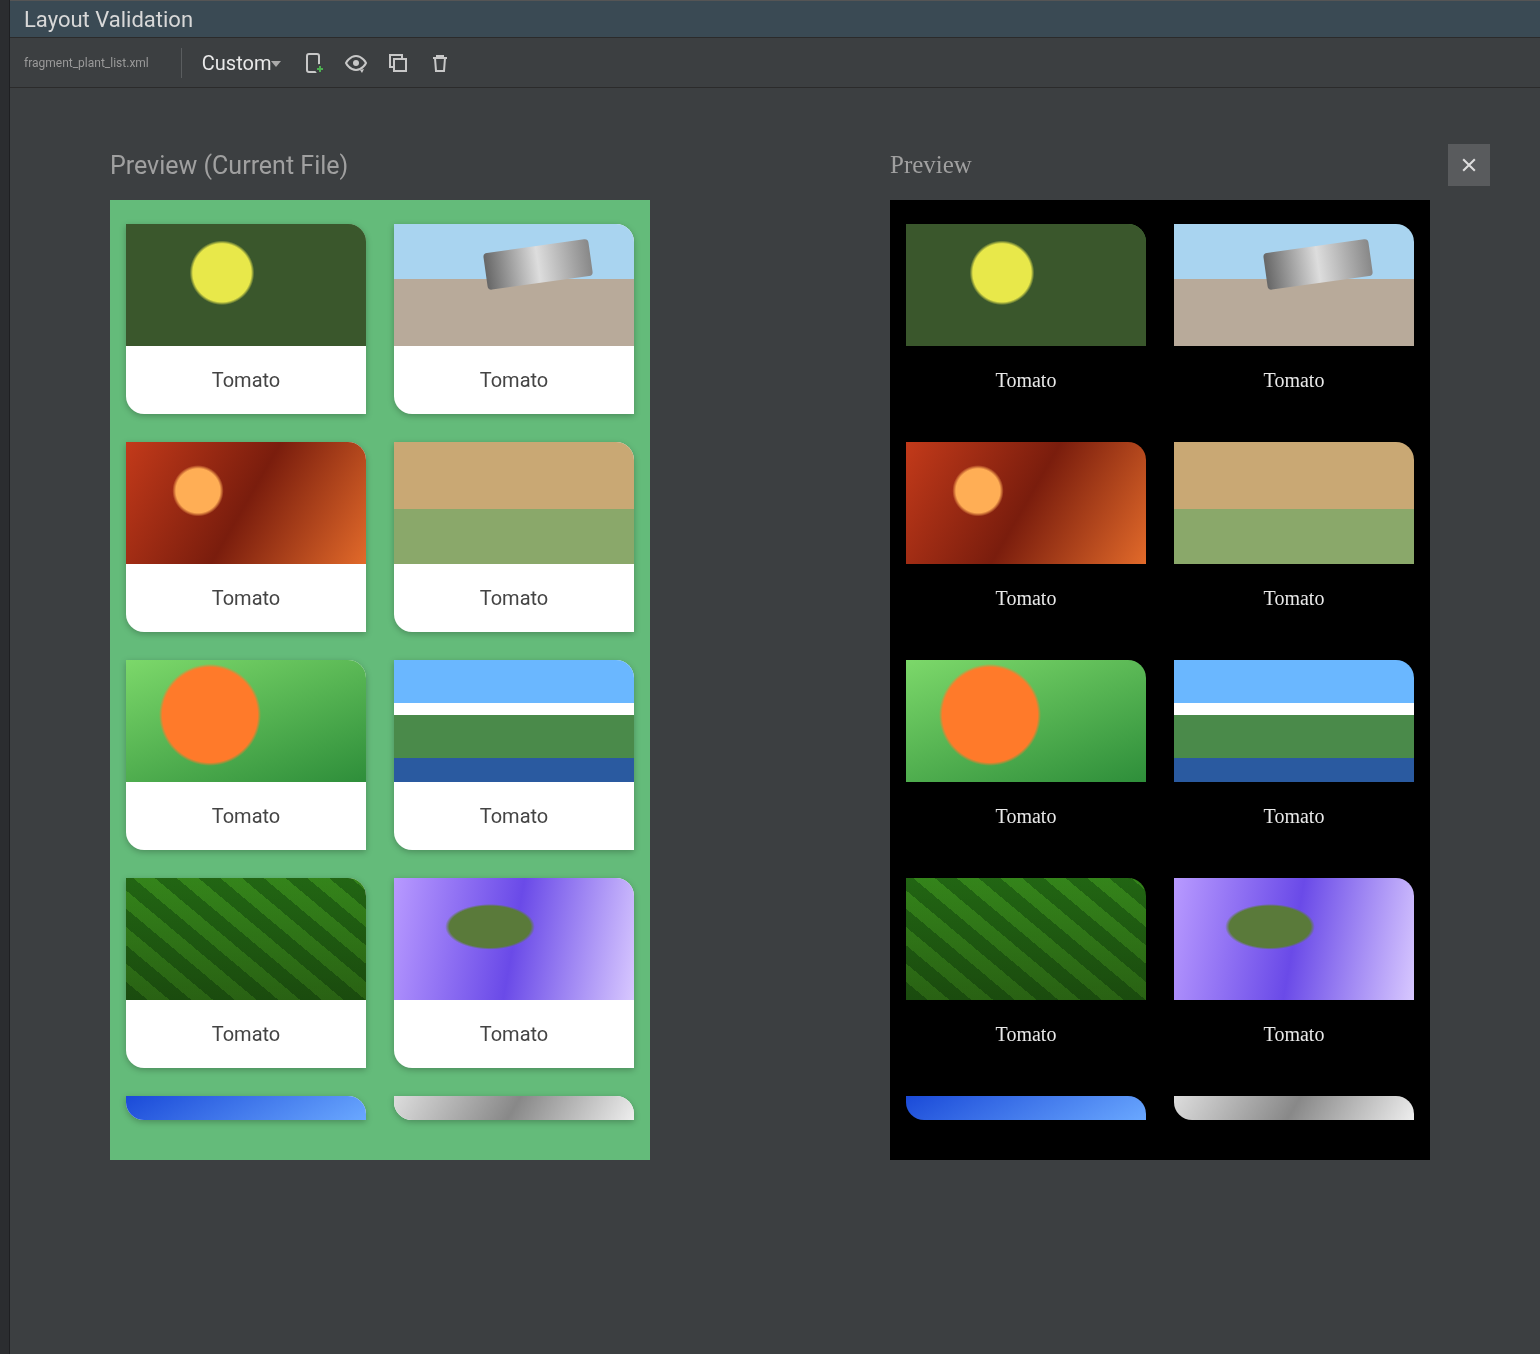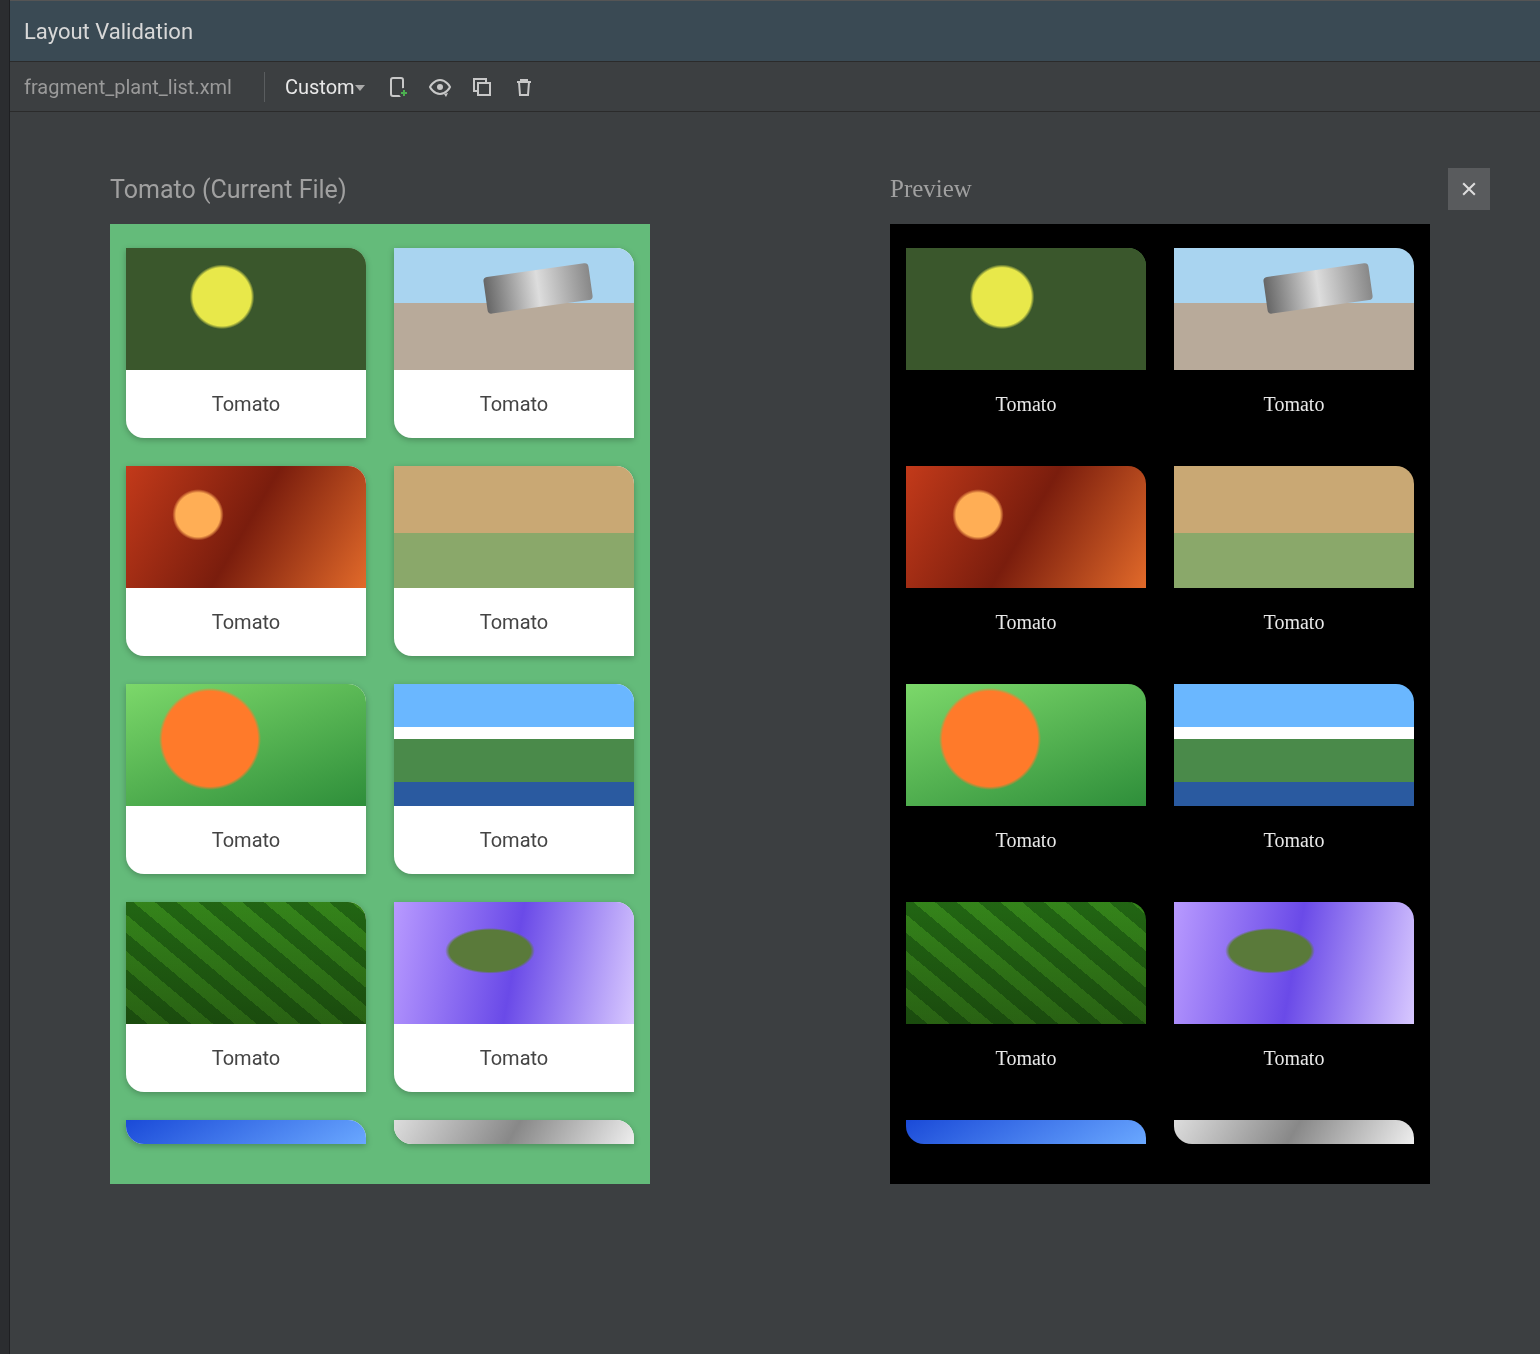--- a/index.html
+++ b/index.html
@@ -21,21 +21,21 @@
 
   .window {
     position: absolute;
     left: 10px; top: 0; right: 0; bottom: 0;
     background: #3c3f41;
     display: flex;
     flex-direction: column;
   }
 
   .title-bar {
-    height: 62px;
+    height: 38px;
     display: flex;
     align-items: center;
     padding: 16px 14px;
     background: #3a4a54;
     border-top: 1px solid #555;
     border-bottom: 1px solid #2b2b2b;
     font-size: 22px;
     color: #d8d8d8;
     font-weight: 400;
   }
@@ -45,21 +45,21 @@
     display: flex;
     align-items: center;
     padding: 0 14px;
     gap: 8px;
     background: #3c3f41;
     border-bottom: 1px solid #2b2b2b;
   }
 
   .toolbar .filename {
     color: #9a9a9a;
-    font-size: 20px;
+    font-size: 12px;
     padding-right: 20px;
   }
 
   .toolbar .divider {
     width: 1px;
     height: 30px;
     background: #5a5d5f;
     margin: 0 4px;
   }
 
@@ -223,21 +223,21 @@
     <div class="icon-btn">
       <svg viewBox="0 0 24 24">
         <path d="M5 7h14M9 7V5h6v2M7 7l1 13h8l1-13" fill="none" stroke="#c8c8c8" stroke-width="2"></path>
       </svg>
     </div>
   </div>
 
   <div class="content">
 
     <div class="panel default">
-      <div class="panel-title">Tomato (Current File)</div>
+      <div class="panel-title">Preview (Current File)</div>
       <div class="device">
         <div class="grid">
             <div class="card">
               <div class="thumb img-caterpillar"></div>
               <div class="label">Tomato</div>
             </div>
             <div class="card">
               <div class="thumb img-telescope"></div>
               <div class="label">Tomato</div>
             </div>

